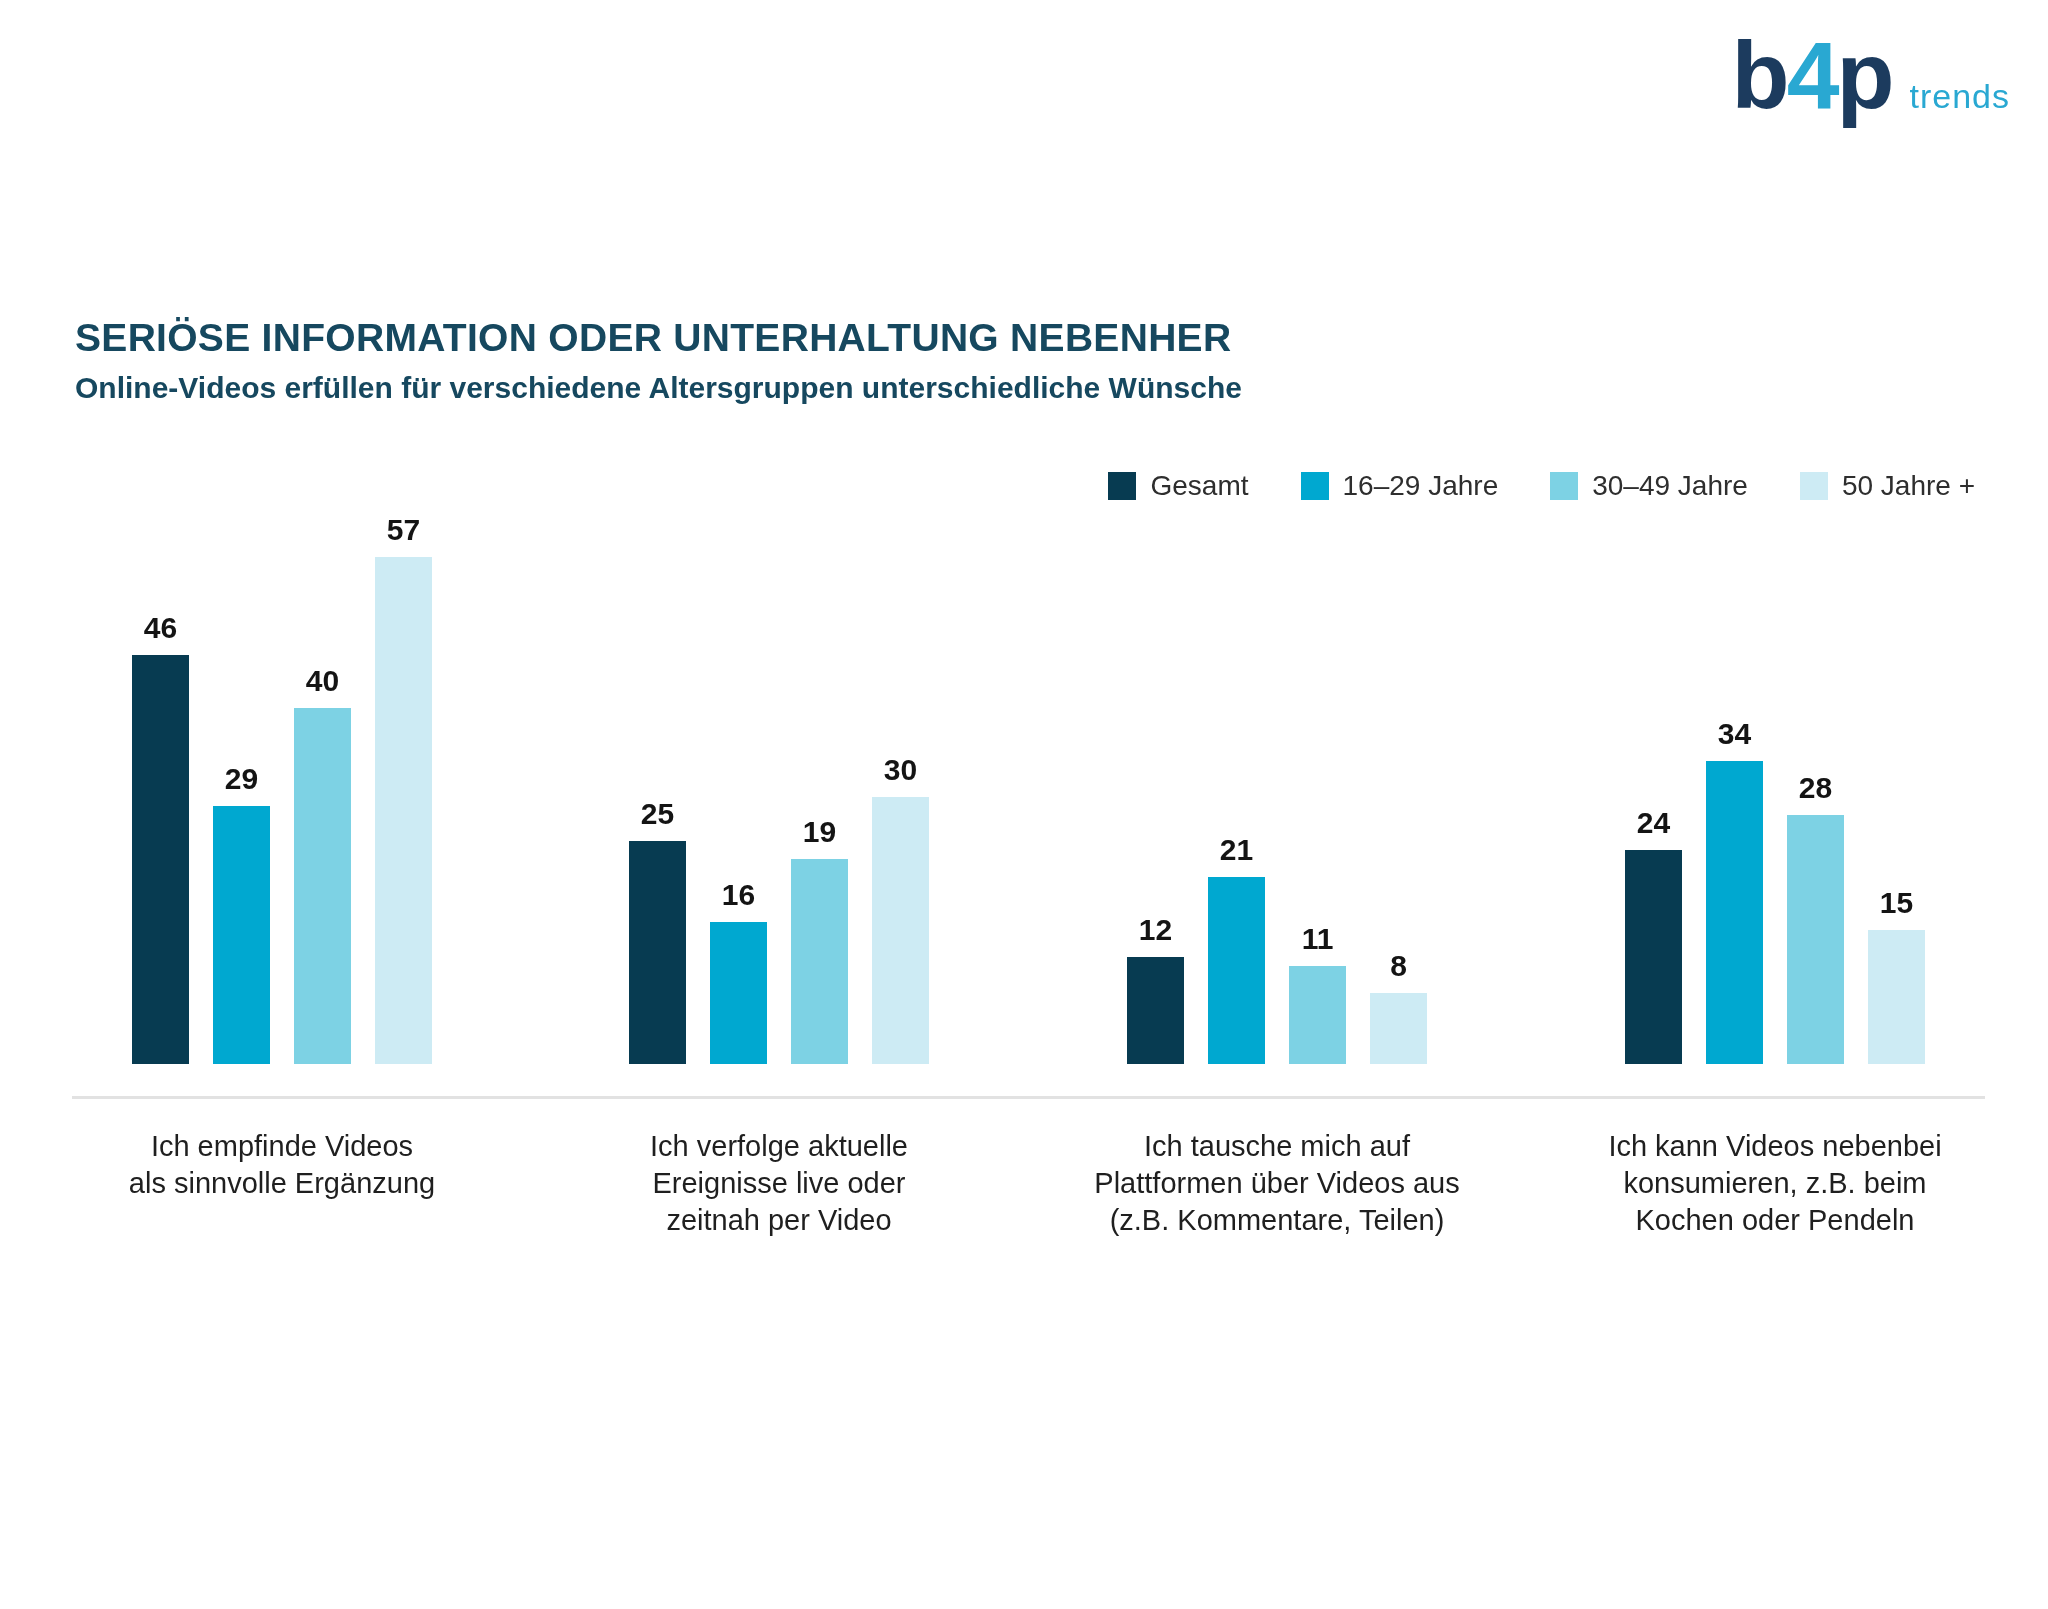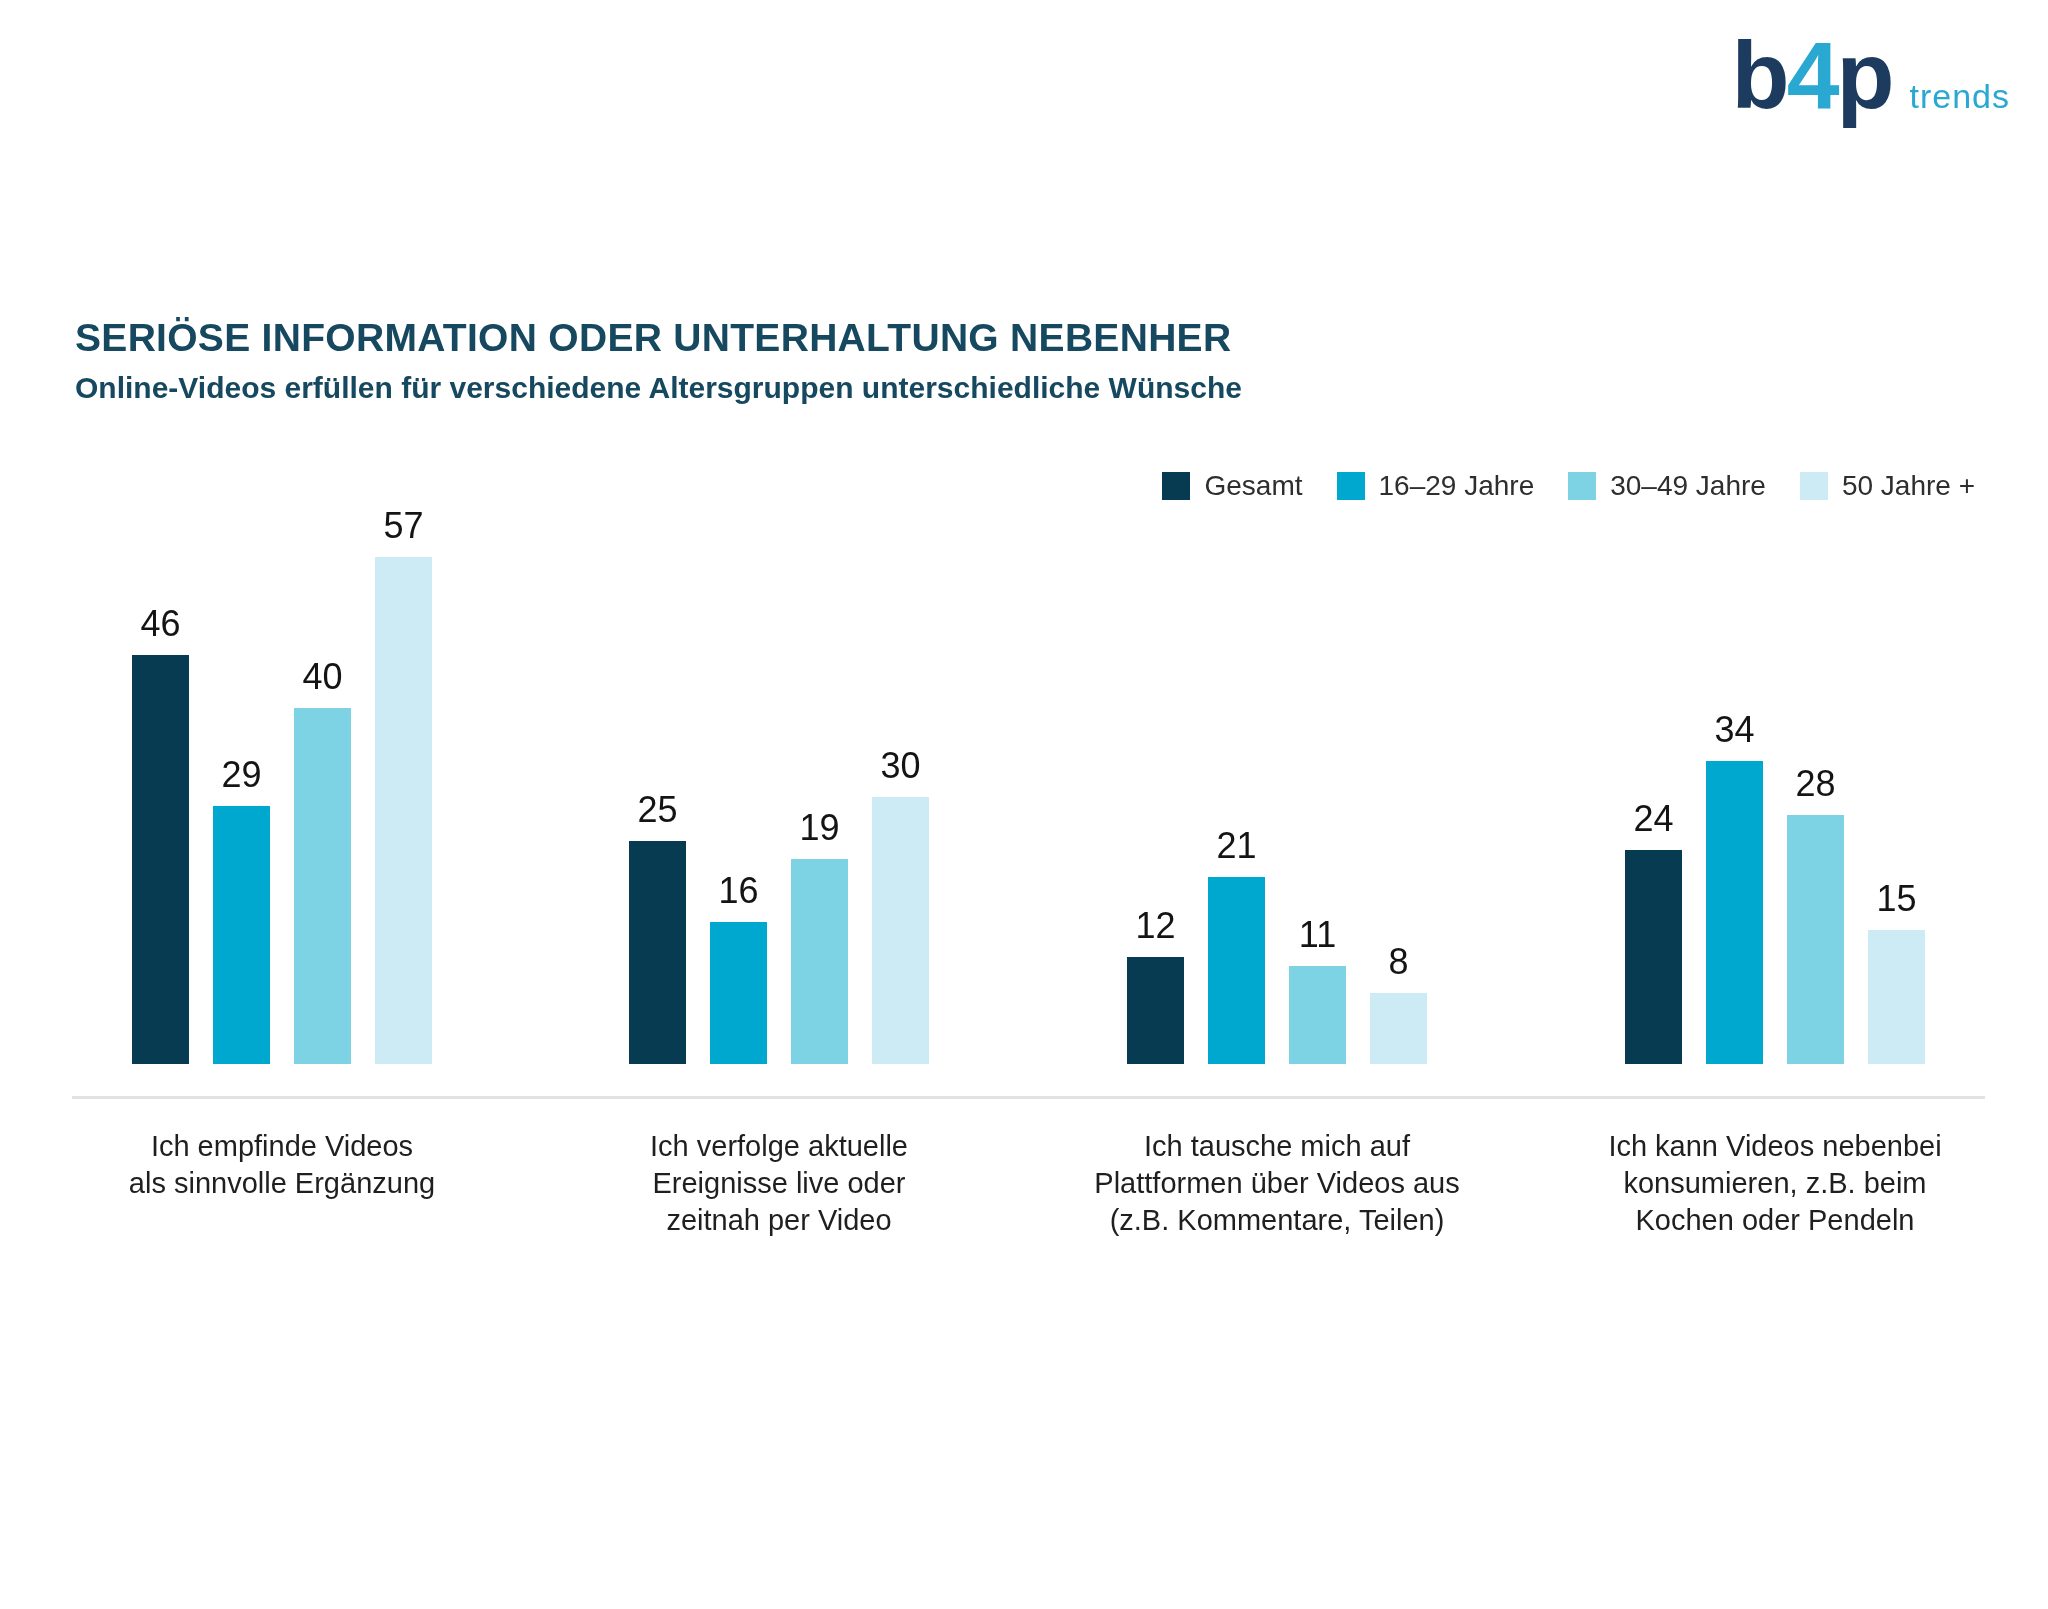--- a/index.html
+++ b/index.html
@@ -56,21 +56,21 @@
     color: #16485F;
   }
 
   
   #legend {
     position: absolute;
     top: 470px;
     right: 73px;
     display: flex;
     align-items: center;
-    gap: 34px;
+    gap: 52px;
     justify-content: center;
   }
   .legend-item {
     display: flex;
     align-items: center;
     gap: 14px;
   }
   .legend-swatch {
     width: 28px;
     height: 28px;
@@ -88,22 +88,22 @@
     inset: 0;
   }
   .bar {
     position: absolute;
     bottom: 545px;
   }
   .bar-value {
     position: absolute;
     width: 120px;
     text-align: center;
-    font-size: 36px;
-    font-weight: 400;
+    font-size: 30px;
+    font-weight: 700;
     color: #141414;
   }
   .cat-label {
     position: absolute;
     top: 1128px;
     width: 480px;
     text-align: center;
     font-size: 29px;
     font-weight: 500;
     line-height: 37px;

